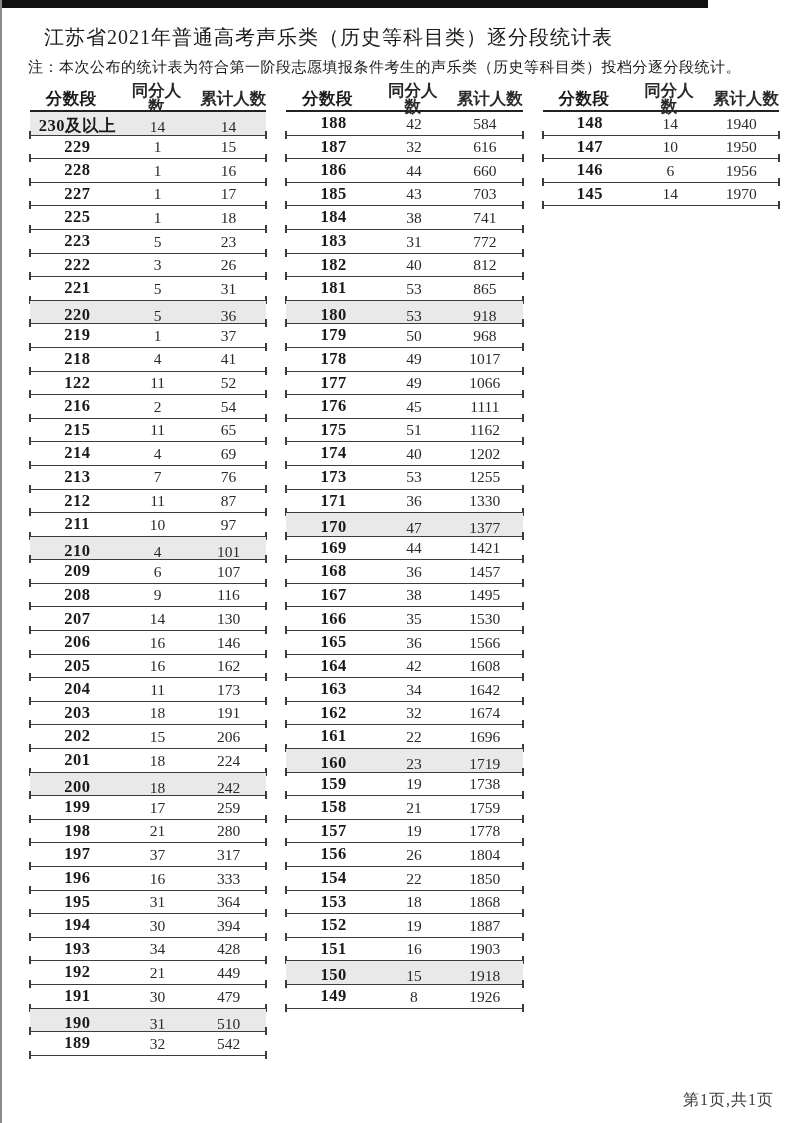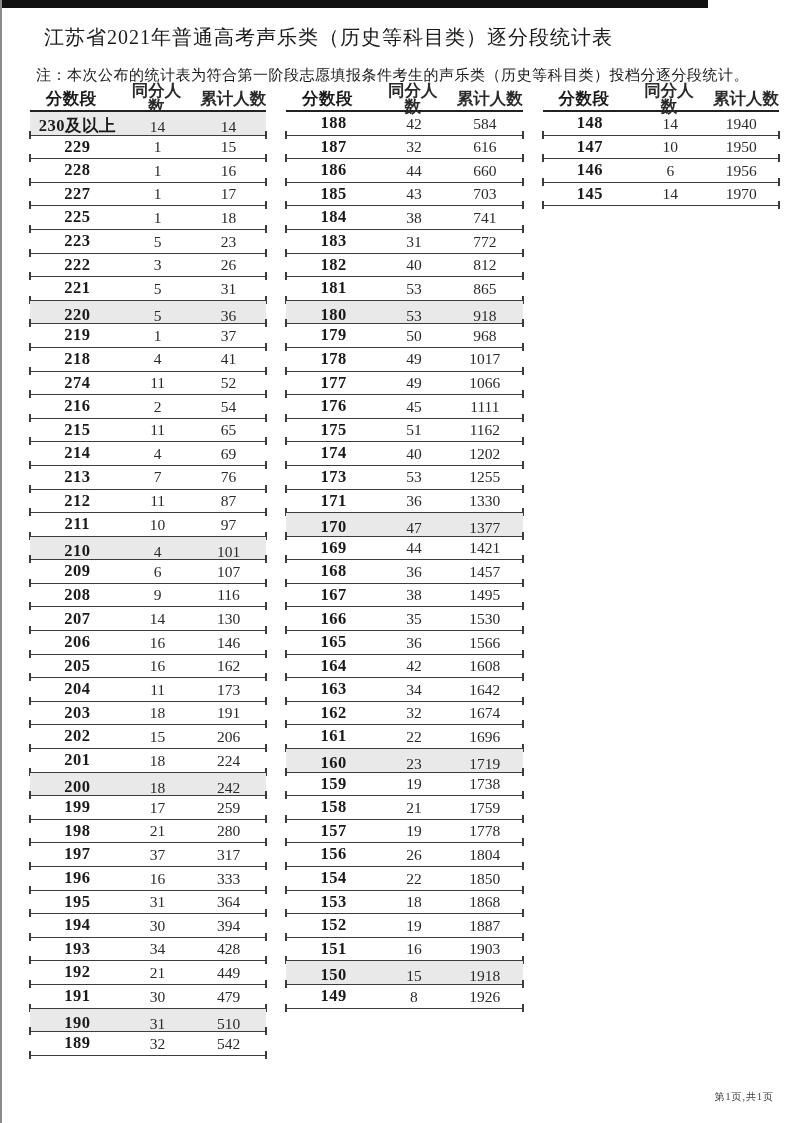--- a/index.html
+++ b/index.html
@@ -17,21 +17,21 @@
   .left-line{position:absolute;left:0;top:0;width:2px;height:1123px;background:#8a8a8a;}
 
   .title{
     position:absolute;top:24px;left:0;width:794px;
     text-align:left;font-size:20px;font-weight:normal;letter-spacing:1px;
     margin:0;
     padding-left:44px;
   }
   .note{
     position:absolute;top:58px;left:28px;width:740px;
-    font-size:15px;margin:8px;letter-spacing:0.5px;
+    font-size:15px;margin:0;letter-spacing:0.5px;
   }
 
   .tables{
     position:absolute;top:86px;left:30px;width:749px;
     display:flex;gap:20px;align-items:flex-start;
   }
   .score-table{width:237px;}
 
   .trow{
     display:flex;align-items:center;
@@ -57,21 +57,21 @@
   .c-score{width:40%;font-weight:bold;font-size:16.5px;letter-spacing:0.5px;}
   .c-count{width:28%;font-size:15.5px;color:#2a2a2a;}
   .c-cum{width:32%;font-size:15.5px;color:#2a2a2a;}
   .hl{background:#e9e9e9;align-items:flex-end;}
 
   .footer{
     position:absolute;right:8px;top:1066px;width:190px;height:50px;
   }
   .pageinfo{
     position:absolute;right:12px;top:24px;
-    font-size:10px;color:#3a3a3a;letter-spacing:1px;z-index:1;
+    font-size:16px;color:#3a3a3a;letter-spacing:1px;z-index:1;
   }
   .watermark{
     position:absolute;right:0;top:4px;z-index:2;
     display:flex;align-items:center;gap:4px;
     color:rgba(255,255,255,0.65);
     font-size:26px;font-weight:bold;letter-spacing:2px;
     -webkit-text-stroke:1px #b5b5b5;
     text-shadow:1px 1px 0 #cfcfcf;
     white-space:nowrap;
   }
@@ -153,21 +153,21 @@
           <div class="cell c-score">219</div>
           <div class="cell c-count">1</div>
           <div class="cell c-cum">37</div>
         </div>
         <div class="trow">
           <div class="cell c-score">218</div>
           <div class="cell c-count">4</div>
           <div class="cell c-cum">41</div>
         </div>
         <div class="trow">
-          <div class="cell c-score">274</div>
+          <div class="cell c-score">122</div>
           <div class="cell c-count">11</div>
           <div class="cell c-cum">52</div>
         </div>
         <div class="trow">
           <div class="cell c-score">216</div>
           <div class="cell c-count">2</div>
           <div class="cell c-cum">54</div>
         </div>
         <div class="trow">
           <div class="cell c-score">215</div>

